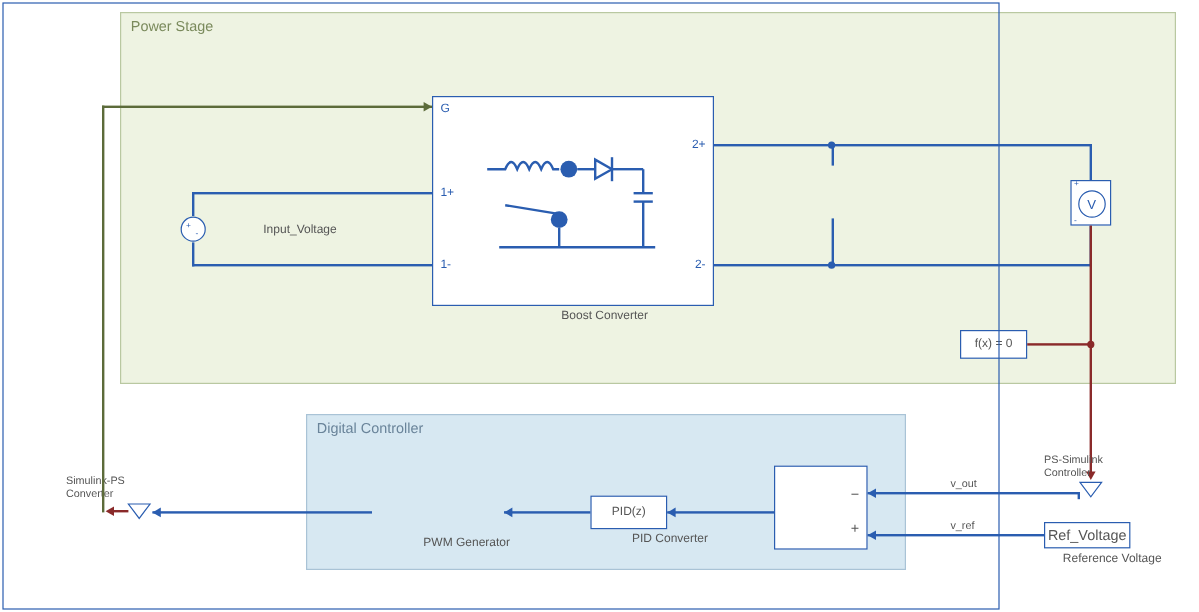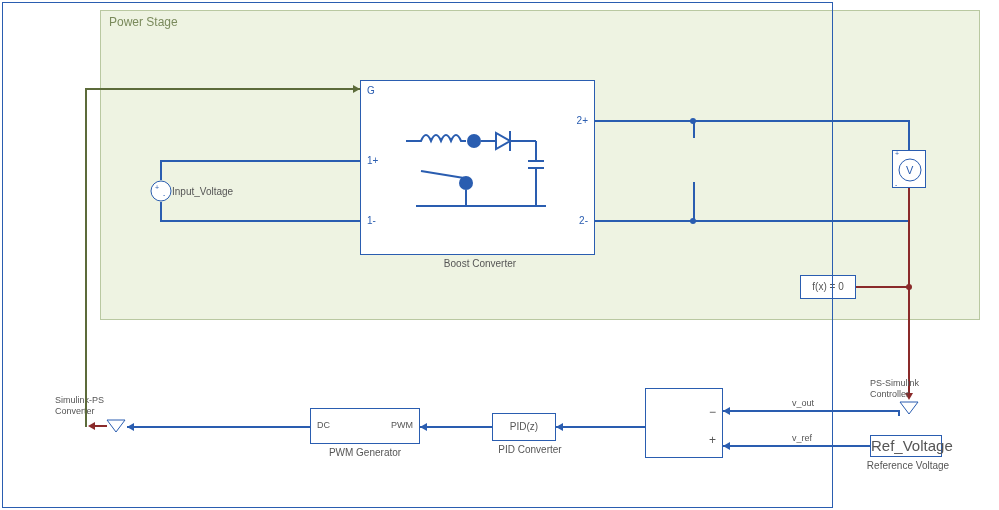--- a/index.html
+++ b/index.html
@@ -3,47 +3,50 @@
 <meta charset="utf-8">
 <style>
   html,body{margin:0;padding:0;background:#fff;font-family:Helvetica,Arial,sans-serif;font-size:11px;color:#555;}
   .canvas{position:relative;width:835px;height:510px;}
   .region{position:absolute;box-sizing:border-box;}
   .power-stage{left:100px;top:10px;width:880px;height:310px;background:#eef3e2;border:1px solid #b9c8a1;}
   .power-stage-title{position:absolute;left:8px;top:4px;color:#7a8a5c;font-size:12px;}
   .digital-controller{left:255px;top:345px;width:500px;height:130px;background:#d7e8f2;border:1px solid #a9c3d6;}
   .digital-controller-title{position:absolute;left:8px;top:4px;color:#6a849a;font-size:12px;}
   .block{position:absolute;background:#fff;border:1px solid #2a5db0;box-sizing:border-box;text-align:center;}
-  .block-label{position:absolute;font-size:10px;color:#555;text-align:center;width:120px;}
+  .block-label{position:absolute;font-size:10px;color:#555;text-align:right;width:120px;}
   .port-label{position:absolute;font-size:10px;color:#2a5db0;}
   .sig-label{position:absolute;font-size:9px;color:#555;}
   .wire{position:absolute;background:#2a5db0;}
   .wire-r{position:absolute;background:#8a2a2a;}
   .wire-g{position:absolute;background:#5c6b3a;}
   .arrow-left{position:absolute;width:0;height:0;border-top:4px solid transparent;border-bottom:4px solid transparent;border-right:7px solid #2a5db0;}
   .arrow-right{position:absolute;width:0;height:0;border-top:4px solid transparent;border-bottom:4px solid transparent;border-left:7px solid #2a5db0;}
   .arrow-down{position:absolute;width:0;height:0;border-left:4px solid transparent;border-right:4px solid transparent;border-top:7px solid #8a2a2a;}
   .arrow-left-r{position:absolute;width:0;height:0;border-top:4px solid transparent;border-bottom:4px solid transparent;border-right:7px solid #8a2a2a;}
   svg{position:absolute;overflow:visible;}
 </style>
 </head>
 <body>
 
 <div class="canvas">
 
   <div class="region power-stage">
     <span class="power-stage-title">Power Stage</span>
   </div>
+  <div class="region digital-controller">
+    <span class="digital-controller-title">Digital Controller</span>
+  </div>
 
   <svg style="left:150px;top:180px" width="22" height="22">
     <circle cx="11" cy="11" r="10" fill="#fff" stroke="#2a5db0"></circle>
     <text x="5" y="10" font-size="7" fill="#2a5db0">+</text>
     <text x="13" y="17" font-size="7" fill="#2a5db0">-</text>
   </svg>
-  <span class="block-label" style="left:172px;top:186px;text-align:left">Input_Voltage</span>
+  <span class="block-label" style="left:190px;top:186px;text-align:center">Input_Voltage</span>
 
   <div class="wire" style="left:160px;top:160px;width:2px;height:20px"></div>
   <div class="wire" style="left:160px;top:160px;width:200px;height:2px"></div>
 
   <div class="wire" style="left:160px;top:202px;width:2px;height:20px"></div>
   <div class="wire" style="left:160px;top:220px;width:200px;height:2px"></div>
 
   <div class="block" style="left:360px;top:80px;width:235px;height:175px">
     <span class="port-label" style="left:6px;top:4px">G</span>
     <span class="port-label" style="left:6px;top:74px">1+</span>
@@ -115,35 +118,31 @@
   <svg style="left:898px;top:400px" width="22" height="16">
     <polygon points="2,2 20,2 11,14" fill="#fff" stroke="#2a5db0"></polygon>
   </svg>
   <span class="block-label" style="left:870px;top:378px;width:80px;text-align:left;font-size:9px;line-height:11px">PS-Simulink Controller</span>
 
   <svg style="left:105px;top:418px" width="22" height="16">
     <polygon points="20,2 2,2 11,14" fill="#fff" stroke="#2a5db0"></polygon>
   </svg>
   <span class="block-label" style="left:55px;top:395px;width:80px;text-align:left;font-size:9px;line-height:11px">Simulink-PS Converter</span>
 
-  <div class="block" style="left:870px;top:435px;width:72px;height:22px;line-height:20px;font-size:15px;color:#555">Ref_Voltage</div>
+  <div class="block" style="left:870px;top:435px;width:72px;height:22px;line-height:20px;font-size:12px;color:#555">Ref_Voltage</div>
   <span class="block-label" style="left:848px;top:460px;width:120px">Reference Voltage</span>
 
   <div class="block" style="left:645px;top:388px;width:78px;height:70px">
     <span style="position:absolute;right:6px;top:16px;font-size:12px;color:#555">−</span>
     <span style="position:absolute;right:6px;bottom:10px;font-size:12px;color:#555">+</span>
   </div>
 
   <div class="block" style="left:492px;top:413px;width:64px;height:28px;line-height:26px;font-size:10px;color:#555">PID(z)</div>
   <span class="block-label" style="left:470px;top:444px">PID Converter</span>
 
-  <div class="block" style="left:310px;top:408px;width:110px;height:36px">
-    <span style="position:absolute;left:6px;top:11px;font-size:9px;color:#555">DC</span>
-    <span style="position:absolute;right:6px;top:11px;font-size:9px;color:#555">PWM</span>
-  </div>
   <span class="block-label" style="left:305px;top:447px">PWM Generator</span>
 
   <div class="wire" style="left:723px;top:410px;width:177px;height:2px"></div>
   <div class="wire" style="left:898px;top:410px;width:2px;height:6px"></div>
   <div class="arrow-left" style="left:723px;top:407px"></div>
   <span class="sig-label" style="left:792px;top:398px">v_out</span>
 
   <div class="wire" style="left:723px;top:445px;width:147px;height:2px"></div>
   <div class="arrow-left" style="left:723px;top:442px"></div>
   <span class="sig-label" style="left:792px;top:433px">v_ref</span>

